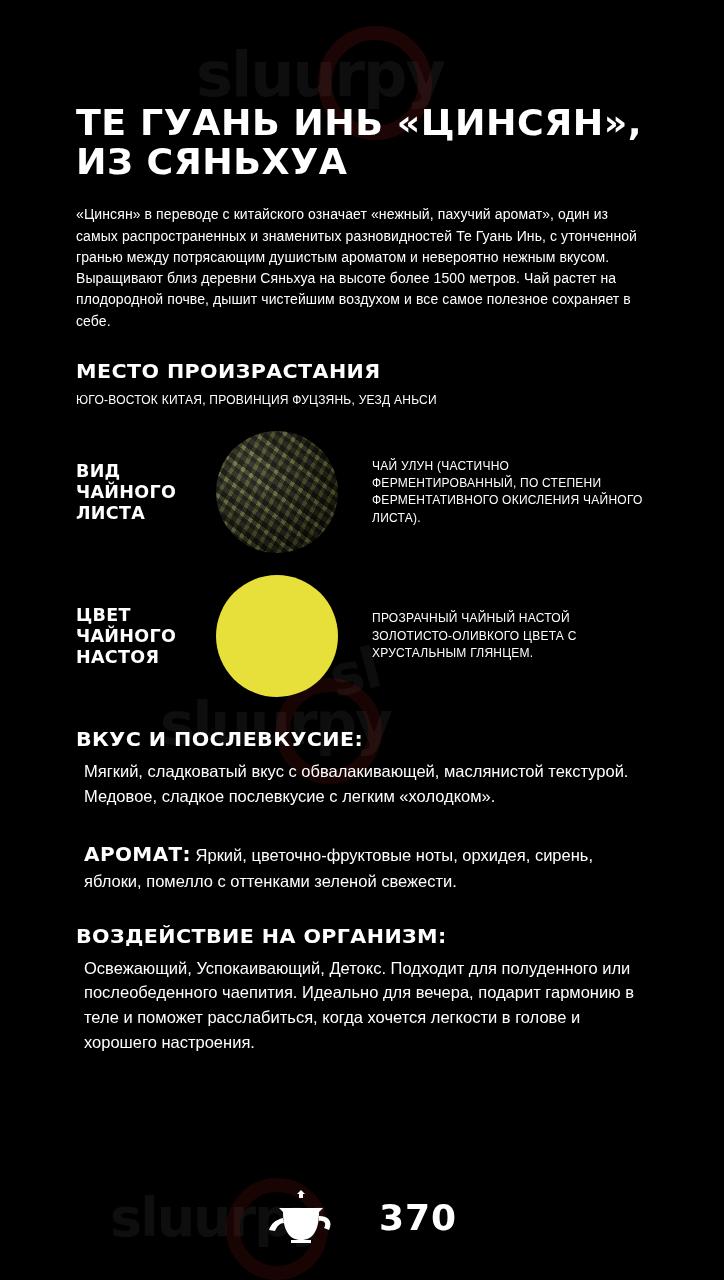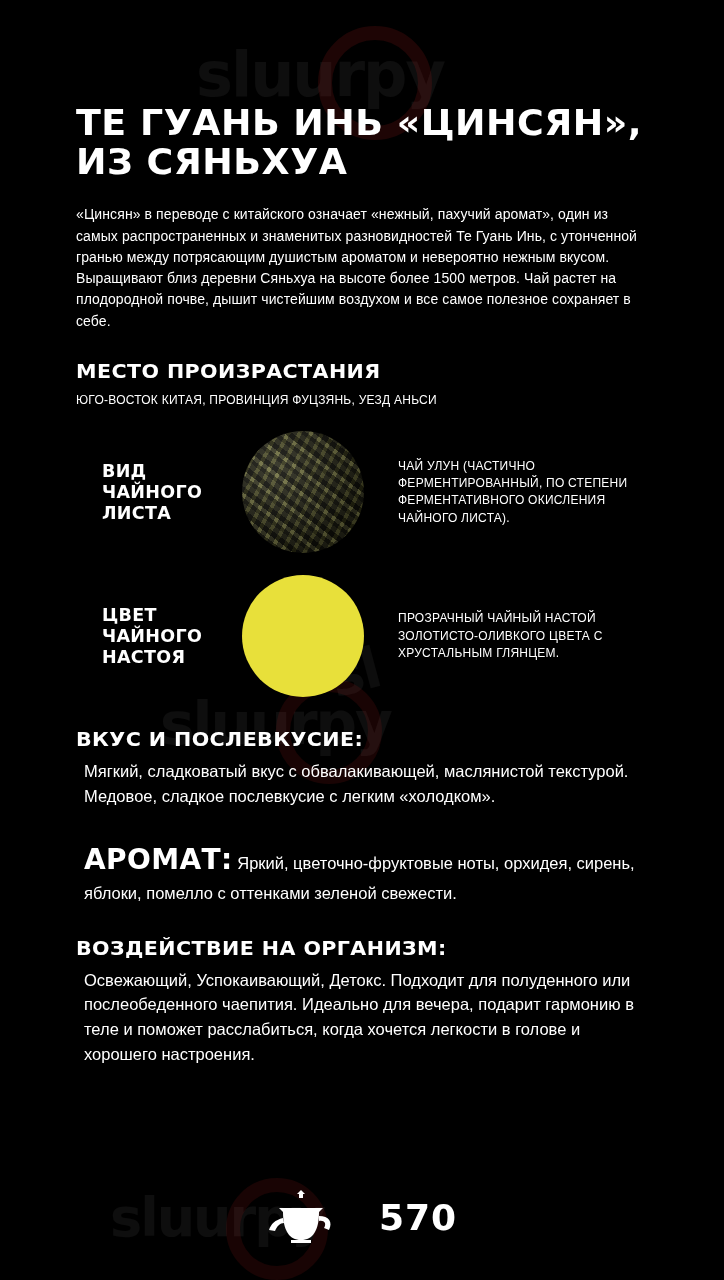--- a/index.html
+++ b/index.html
@@ -91,21 +91,20 @@
 
   
   .place { margin-top: 27px; }
   .place .sub { margin-top: 9px; }
 
   
   .prop-row {
     display: flex;
     align-items: center;
     margin-top: 22px;
-    margin-left: 26px;
   }
   .prop-label {
     width: 140px;
     flex: 0 0 140px;
     font-family: "DejaVu Sans", sans-serif;
     font-weight: 700;
     font-size: 17px;
     line-height: 1.22;
     text-transform: uppercase;
     letter-spacing: 0.3px;
@@ -136,21 +135,21 @@
   
   .block { margin-top: 30px; }
   .block p {
     font-size: 16.5px;
     line-height: 1.5;
     margin: 8px 0 0 8px;
   }
   .inline-head {
     font-family: "DejaVu Sans", sans-serif;
     font-weight: 700;
-    font-size: 28px;
+    font-size: 20px;
     text-transform: uppercase;
     letter-spacing: 0.4px;
   }
   .aroma-para {
     font-size: 16.5px;
     line-height: 1.5;
     margin: 0;
   }
 
   
@@ -227,14 +226,14 @@
 <div class="footer">
   <svg class="teapot" viewBox="0 0 68 54" aria-hidden="true">
     <path d="M30 4 L34 0 L38 4 Z" fill="#ffffff"></path>
     <rect x="32" y="3" width="4" height="5" fill="#ffffff"></rect>
     <path d="M12 18 L56 18 L52 22 L16 22 Z" fill="#ffffff"></path>
     <path d="M16 22 C16 40, 22 50, 34 50 C46 50, 52 40, 52 22 Z" fill="#ffffff"></path>
     <path d="M52 26 C62 26, 66 32, 62 40 L57 38 C60 33, 57 30, 52 31 Z" fill="#ffffff"></path>
     <path d="M16 28 C8 30, 4 34, 2 40 L8 41 C10 36, 13 33, 17 33 Z" fill="#ffffff"></path>
     <rect x="24" y="50" width="20" height="3" fill="#ffffff"></rect>
   </svg>
-  <div class="brand">570</div>
+  <div class="brand">370</div>
 </div>
 
 </body></html>

